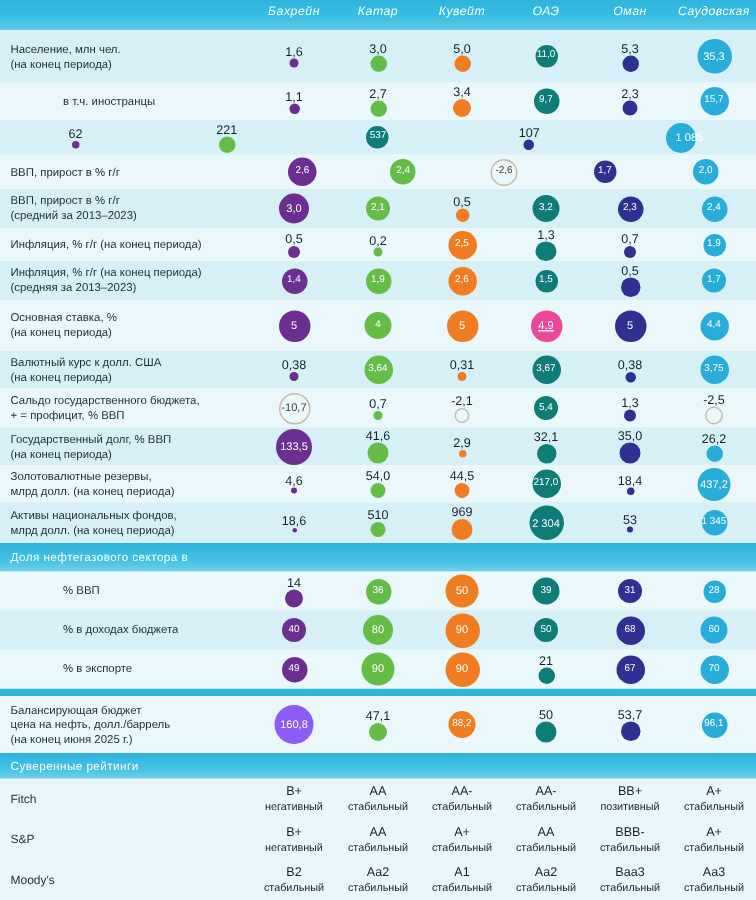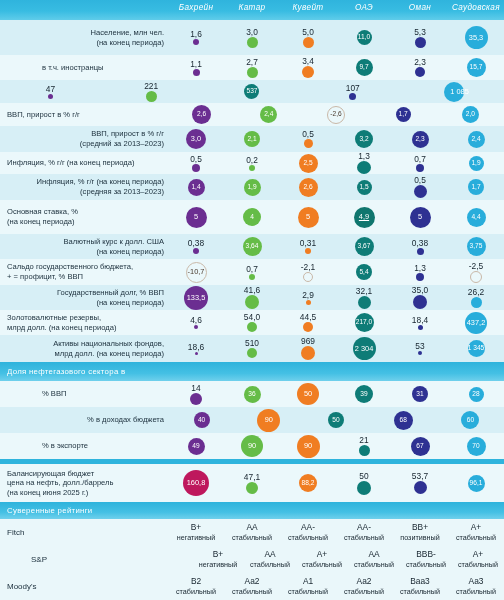--- a/index.html
+++ b/index.html
@@ -40,21 +40,21 @@
   }
   .hdr-pad .lbl-cell { width:168px; flex:0 0 168px;}
   .hdr-pad .ctry { flex:1 1 0; text-align:center; color:#fff; font-size:8.2px; line-height:9px; }
 
   
   .row {
     display:flex;
     align-items:center;
     position:relative;
   }
-  .row.alt { background:#D7EFF6;text-align:right; }
+  .row.alt { background:#D7EFF6; }
   .row.norm { background:#EBF8FB; }
 
   .label {
     width:168px; flex:0 0 168px;
     padding-left:7px; padding-right:4px;
     font-size:7.6px;
     line-height:9.6px;
     color:#1A2E3B;
   }
   .label.indent { padding-left:42px; }
@@ -214,21 +214,21 @@
         </div>
         <div class="cell">
           <div class="bub-wrap">
             <div class="bub" style="width: 19px; height: 19px; background: rgb(40, 173, 219); font-size: 6.6px;">15,7</div>
           </div>
         </div>
       </div>
       <div class="row alt" style="height: 23px;">
         <div class="cell">
           <div class="bub-wrap">
-            <div class="val-out">47</div>
+            <div class="val-out">62</div>
             <div class="bub" style="width: 5px; height: 5px; background: rgb(107, 46, 145);"></div>
           </div>
         </div>
         <div class="cell">
           <div class="bub-wrap">
             <div class="val-out">221</div>
             <div class="bub" style="width: 11px; height: 11px; background: rgb(101, 188, 71);"></div>
           </div>
         </div>
         <div class="cell">
@@ -393,21 +393,21 @@
             <div class="bub" style="width: 18px; height: 18px; background: rgb(101, 188, 71); font-size: 6.6px;">4</div>
           </div>
         </div>
         <div class="cell">
           <div class="bub-wrap">
             <div class="bub" style="width: 21px; height: 21px; background: rgb(240, 125, 34); font-size: 7.4px;">5</div>
           </div>
         </div>
         <div class="cell">
           <div class="bub-wrap">
-            <div class="bub" style="width: 21px; height: 21px; background: #0f766e; font-size: 7.4px; text-decoration: underline;">4,9</div>
+            <div class="bub" style="width: 21px; height: 21px; background: #ec4899; font-size: 7.4px; text-decoration: underline;">4,9</div>
           </div>
         </div>
         <div class="cell">
           <div class="bub-wrap">
             <div class="bub" style="width: 21px; height: 21px; background: rgb(46, 49, 146); font-size: 7.4px;">5</div>
           </div>
         </div>
         <div class="cell">
           <div class="bub-wrap">
             <div class="bub" style="width: 19px; height: 19px; background: rgb(40, 173, 219); font-size: 6.6px;">4,4</div>
@@ -636,20 +636,25 @@
       </div>
       <div class="row alt" style="height: 26px;">
         <div class="label indent">% в доходах бюджета</div>
         <div class="cell">
           <div class="bub-wrap">
             <div class="bub" style="width: 16px; height: 16px; background: rgb(107, 46, 145); font-size: 6.6px;">40</div>
           </div>
         </div>
         <div class="cell">
           <div class="bub-wrap">
+            <div class="bub" style="width: 20px; height: 20px; background: rgb(101, 188, 71); font-size: 7.4px;">80</div>
+          </div>
+        </div>
+        <div class="cell">
+          <div class="bub-wrap">
             <div class="bub" style="width: 23px; height: 23px; background: rgb(240, 125, 34); font-size: 7.4px;">90</div>
           </div>
         </div>
         <div class="cell">
           <div class="bub-wrap">
             <div class="bub" style="width: 16px; height: 16px; background: rgb(14, 124, 119); font-size: 6.6px;">50</div>
           </div>
         </div>
         <div class="cell">
           <div class="bub-wrap">
@@ -694,21 +699,21 @@
           <div class="bub-wrap">
             <div class="bub" style="width: 19px; height: 19px; background: rgb(40, 173, 219); font-size: 6.6px;">70</div>
           </div>
         </div>
       </div>
       <div class="divider-bar"></div>
       <div class="row norm" style="height: 38px;">
         <div class="label">Балансирующая бюджет<div>цена на нефть, долл./баррель</div><div>(на конец июня 2025 г.)</div></div>
         <div class="cell">
           <div class="bub-wrap">
-            <div class="bub" style="width: 26px; height: 26px; background: #be185d; font-size: 7.4px;">160,8</div>
+            <div class="bub" style="width: 26px; height: 26px; background: #8b5cf6; font-size: 7.4px;">160,8</div>
           </div>
         </div>
         <div class="cell">
           <div class="bub-wrap">
             <div class="val-out">47,1</div>
             <div class="bub" style="width: 12px; height: 12px; background: rgb(101, 188, 71);"></div>
           </div>
         </div>
         <div class="cell">
           <div class="bub-wrap">
@@ -754,21 +759,21 @@
         </div>
         <div class="rcell">
           <span class="grade">BB+</span>
           <span class="outlook">позитивный</span>
         </div>
         <div class="rcell">
           <span class="grade">A+</span>
           <span class="outlook">стабильный</span>
         </div>
       </div>
-      <div class="rrow alt" style="height: 27px; padding-left: 24px;">
+      <div class="rrow alt" style="height: 27px;">
         <div class="label">S&amp;P</div>
         <div class="rcell">
           <span class="grade">B+</span>
           <span class="outlook">негативный</span>
         </div>
         <div class="rcell">
           <span class="grade">AA</span>
           <span class="outlook">стабильный</span>
         </div>
         <div class="rcell">

